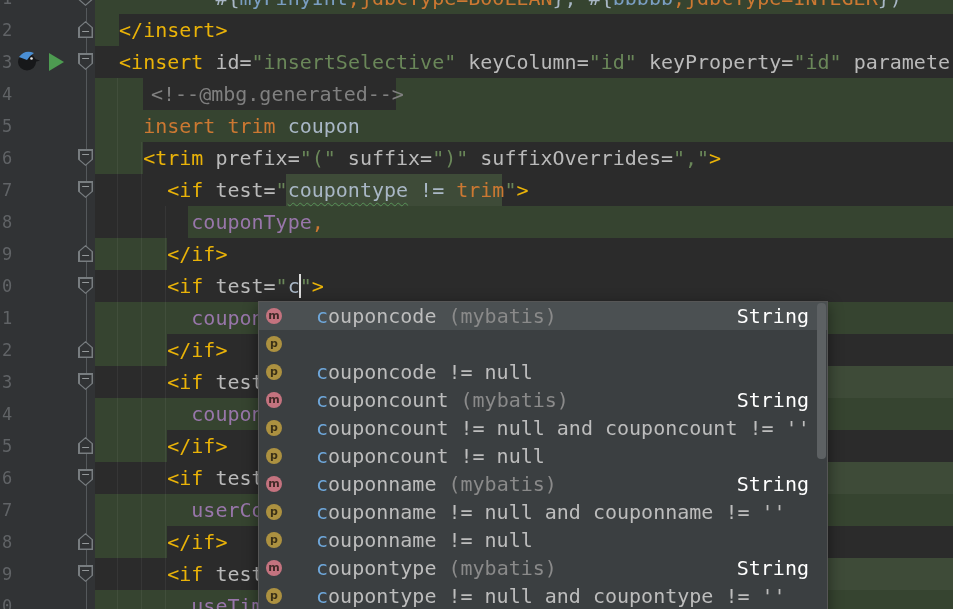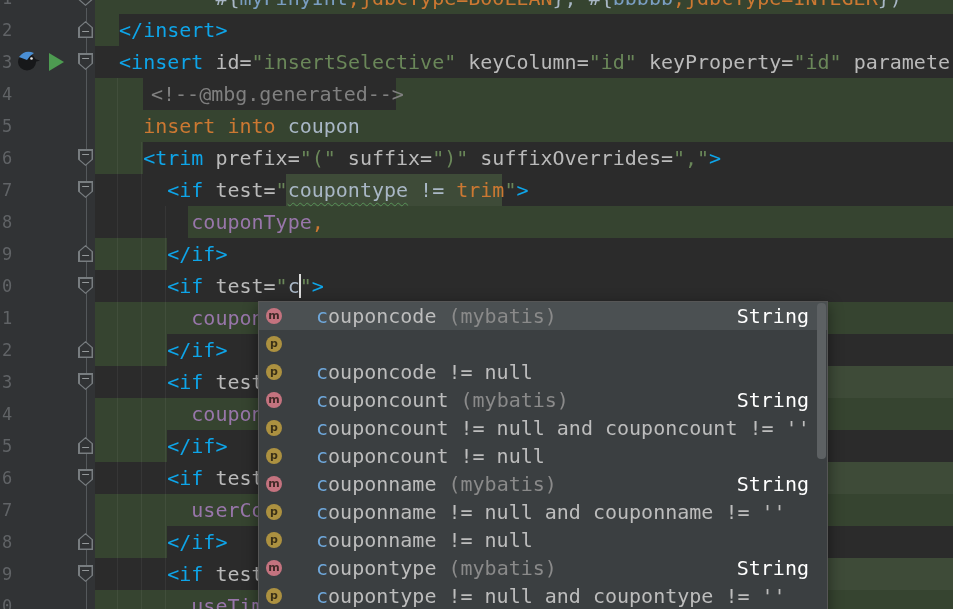--- a/index.html
+++ b/index.html
@@ -8,21 +8,21 @@
        -webkit-font-smoothing:antialiased;}
   .gutter{position:absolute;left:0;top:0;width:95px;height:609px;background:#313335;}
   .fold-rail{position:absolute;left:86px;top:8px;width:1px;height:601px;background:rgba(130,136,140,.45);}
   .guide{position:absolute;width:1px;background:rgba(255,255,255,.055);}
   .bgrect{position:absolute;height:32px;}
   .bg-g{background:#364430;}
   .bg-f{background:#3e4b38;}
   .line{position:absolute;height:32px;line-height:32px;font-size:20px;white-space:pre;}
   .lnum{position:absolute;left:2px;width:90px;height:32px;line-height:32px;
         font-size:17px;color:#606366;}
-  .tag{color:#0ea5e9}.attr{color:#bababa}.str{color:#6a8759}.kw{color:#cc7832}
+  .tag{color:#eab308}.attr{color:#bababa}.str{color:#6a8759}.kw{color:#cc7832}
   .id{color:#a9b7c6}.field{color:#9876aa}.comment{color:#808080}.param{color:#7a9ec2}
   .typo{color:#a9b7c6;text-decoration:underline wavy #579357;
         text-decoration-thickness:1px;text-underline-offset:5px;}
   .caretbar{position:absolute;width:2px;height:24px;background:#dcdcdc;z-index:4;}
   .fold{position:absolute;left:78px;width:15px;height:17px;z-index:2;}
   .fold .outer{position:absolute;inset:0;background:#787d80;}
   .fold .inner{position:absolute;inset:1.5px;background:#313335;}
   .fold.start .outer,.fold.start .inner{clip-path:polygon(0 0,100% 0,100% 62%,50% 100%,0 62%);}
   .fold.end .outer,.fold.end .inner{clip-path:polygon(0 38%,50% 0,100% 38%,100% 100%,0 100%);}
   .fold .minus{position:absolute;left:0;width:100%;text-align:center;
@@ -161,21 +161,21 @@
         <div class="inner"></div>
         <div class="minus">−</div>
       </div>
       <div class="lnum" style="top: 590px;">0</div>
     </div>
   <div id="textlayer">
       <div class="line" style="top: -18px; left: 215.4px;"><span class="id">#{</span><span class="param">myFinyInt</span><span class="kw">,jdbcType=BOOLEAN</span><span class="id">}, #{</span><span class="param">bbbbb</span><span class="kw">,jdbcType=INTEGER</span><span class="id">})</span></div>
       <div class="line" style="top: 14px; left: 119.08px;"><span class="tag">&lt;/insert&gt;</span></div>
       <div class="line" style="top: 46px; left: 119.08px;"><span class="tag">&lt;insert</span><span class="attr"> id=</span><span class="str">"insertSelective"</span><span class="attr"> keyColumn=</span><span class="str">"id"</span><span class="attr"> keyProperty=</span><span class="str">"id"</span><span class="attr"> parameterT</span></div>
       <div class="line" style="top: 78px; left: 151px;"><span class="comment">&lt;!--@mbg.generated--&gt;</span></div>
-      <div class="line" style="top: 110px; left: 143.16px;"><span class="kw">insert into</span><span class="id"> coupon</span></div>
+      <div class="line" style="top: 110px; left: 143.16px;"><span class="kw">insert trim</span><span class="id"> coupon</span></div>
       <div class="line" style="top: 142px; left: 143.16px;"><span class="tag">&lt;trim</span><span class="attr"> prefix=</span><span class="str">"("</span><span class="attr"> suffix=</span><span class="str">")"</span><span class="attr"> suffixOverrides=</span><span class="str">","</span><span class="tag">&gt;</span></div>
       <div class="line" style="top: 174px; left: 167.24px;"><span class="tag">&lt;if</span><span class="attr"> test=</span><span class="str">"</span><span class="typo">coupontype</span><span class="id"> != </span><span class="kw">trim</span><span class="str">"</span><span class="tag">&gt;</span></div>
       <div class="line" style="top: 206px; left: 191.32px;"><span class="field">couponType</span><span class="kw">,</span></div>
       <div class="line" style="top: 238px; left: 167.24px;"><span class="tag">&lt;/if&gt;</span></div>
       <div class="line" style="top: 270px; left: 167.24px;"><span class="tag">&lt;if</span><span class="attr"> test=</span><span class="str">"</span><span class="id">c</span><span class="str">"</span><span class="tag">&gt;</span></div>
       <div class="line" style="top: 302px; left: 191.32px;"><span class="field">couponCode</span><span class="kw">,</span></div>
       <div class="line" style="top: 334px; left: 167.24px;"><span class="tag">&lt;/if&gt;</span></div>
       <div class="line" style="top: 366px; left: 167.24px;"><span class="tag">&lt;if</span><span class="attr"> test=</span><span class="str">"couponcode != null and couponcode != ''"</span><span class="tag">&gt;</span></div>
       <div class="line" style="top: 398px; left: 191.32px;"><span class="field">couponName</span><span class="kw">,</span></div>
       <div class="line" style="top: 430px; left: 167.24px;"><span class="tag">&lt;/if&gt;</span></div>

